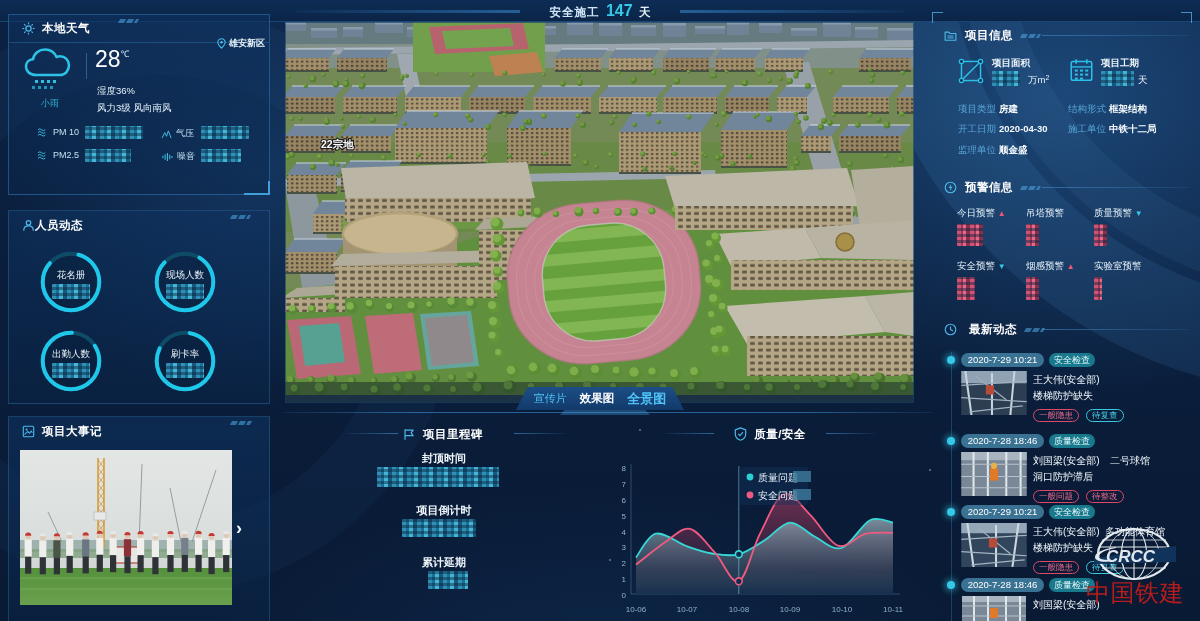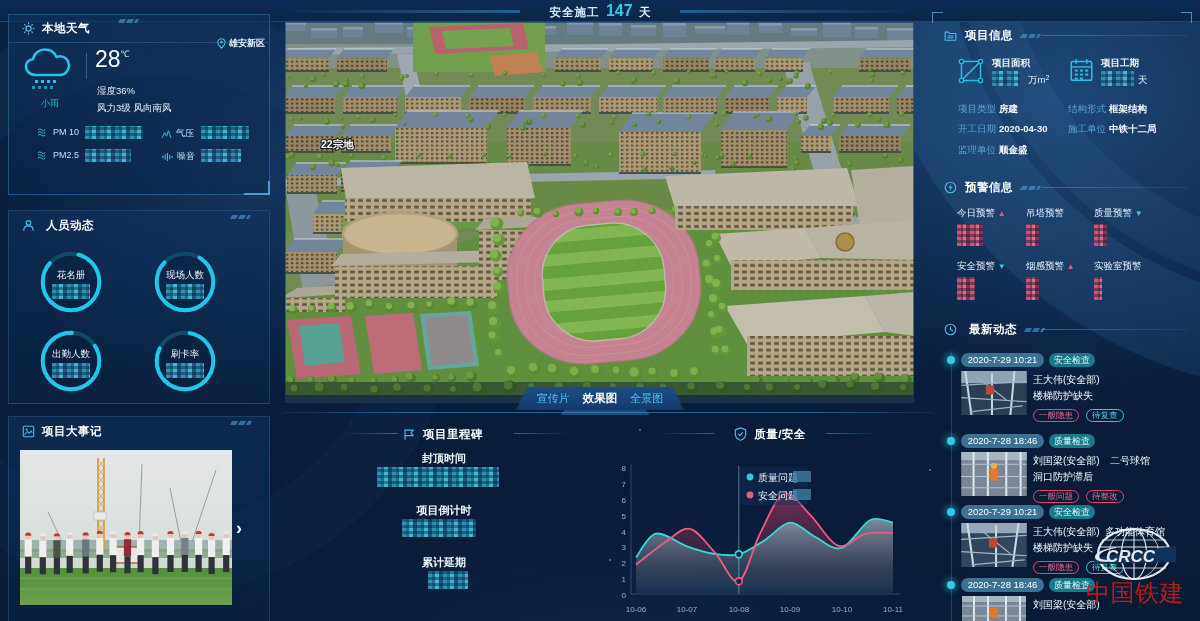--- a/index.html
+++ b/index.html
@@ -157,21 +157,21 @@
  <div class="abs" style="right:-1px;bottom:-1px;width:2px;height:14px;background:#3f9fd8"></div>
 </div>
 
 <div class="panel" style="left:8px;top:210px;width:262px;height:194px;border-color:rgba(58,138,205,.30)">
 
  <div class="ph" style="border-bottom:none">
   <svg width="13" height="13" style="margin-left:13px" viewBox="0 0 15 15">
         <circle cx="7.5" cy="4.4" r="2.6" fill="none" stroke="#4db6e8" stroke-width="1.4"></circle>
         <path d="M2 13.5 C2 9.8 4.5 8 7.5 8 C10.5 8 13 9.8 13 13.5" fill="none" stroke="#4db6e8" stroke-width="1.4"></path>
       </svg>
-  <span class="pt" style="margin-left:11px">人员动态</span>
+  <span class="pt" style="margin-left:0">人员动态</span>
   <div class="hdeco" style="left:222px;top:4px">
         <i></i>
         <i></i>
         <i style="width:3px"></i>
       </div>
  </div>
 </div>
 
 <svg class="abs" style="left:38px;top:249px" width="66" height="66" viewBox="0 0 70 70">
  <circle cx="35" cy="35" r="30" fill="rgba(8,30,58,.45)"></circle>
@@ -1142,21 +1142,21 @@
 <rect x="0" y="373" width="629" height="8" fill="#19304a" opacity=".9"></rect>
 <rect width="629" height="381" fill="none" stroke="#11406e" stroke-width="2" opacity=".6"></rect>
 <rect width="629" height="381" fill="#0a1e3c" opacity=".09"></rect>
 
 <text x="36" y="126" font-size="10.5" fill="#fff" font-family="Liberation Sans" font-weight="bold" stroke="#1c1c1c" stroke-width="2.2" paint-order="stroke">22宗地</text>
 </svg>
 
 <div class="abs" style="left:516px;top:387px;width:168px;height:23px;background:linear-gradient(180deg,#1c4e86,#123a6b);clip-path:polygon(7% 0,93% 0,100% 100%,0 100%);display:flex;align-items:center;justify-content:center;gap:13px;white-space:nowrap">
 <span style="font-size:11px;color:#4fc3f7;font-weight:normal">宣传片</span>
 <span style="font-size:11.5px;color:#fff;font-weight:bold">效果图</span>
-<span style="font-size:11px;color:#4fc3f7;font-weight:normal">全景图</span>
+<span style="font-size:13px;color:#4fc3f7;font-weight:bold">全景图</span>
 </div>
 
 <div class="abs" style="left:283px;top:412px;width:650px;height:1px;background:linear-gradient(90deg,rgba(45,115,185,.15),rgba(60,145,215,.6) 20%,rgba(60,145,215,.6) 80%,rgba(45,115,185,.15))"></div>
 <div class="abs" style="left:560px;top:410px;width:90px;height:5px;background:rgba(70,160,230,.35);clip-path:polygon(5% 0,95% 0,100% 100%,0 100%)"></div>
 
 <div class="abs" style="left:318px;top:424px;width:250px;height:20px;display:flex;align-items:center;justify-content:center">
  <svg width="13" height="13" viewBox="0 0 16 15">
       <path d="M2.5 1 L2.5 14 M2.5 2 L12.5 2 L10 5.5 L12.5 9 L2.5 9" fill="none" stroke="#4db6e8" stroke-width="1.5" stroke-linejoin="round"></path>
     </svg>
  <span class="pt" style="margin-left:7px">项目里程碑</span>

